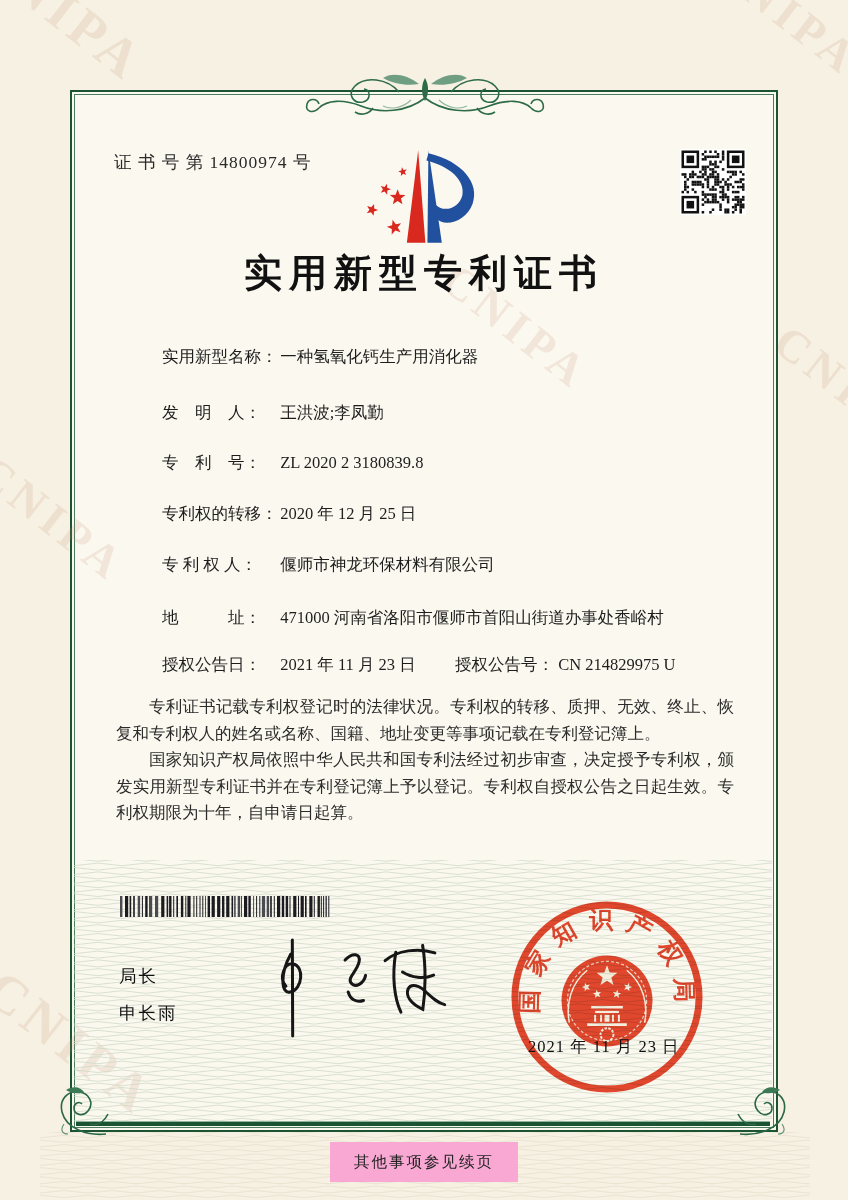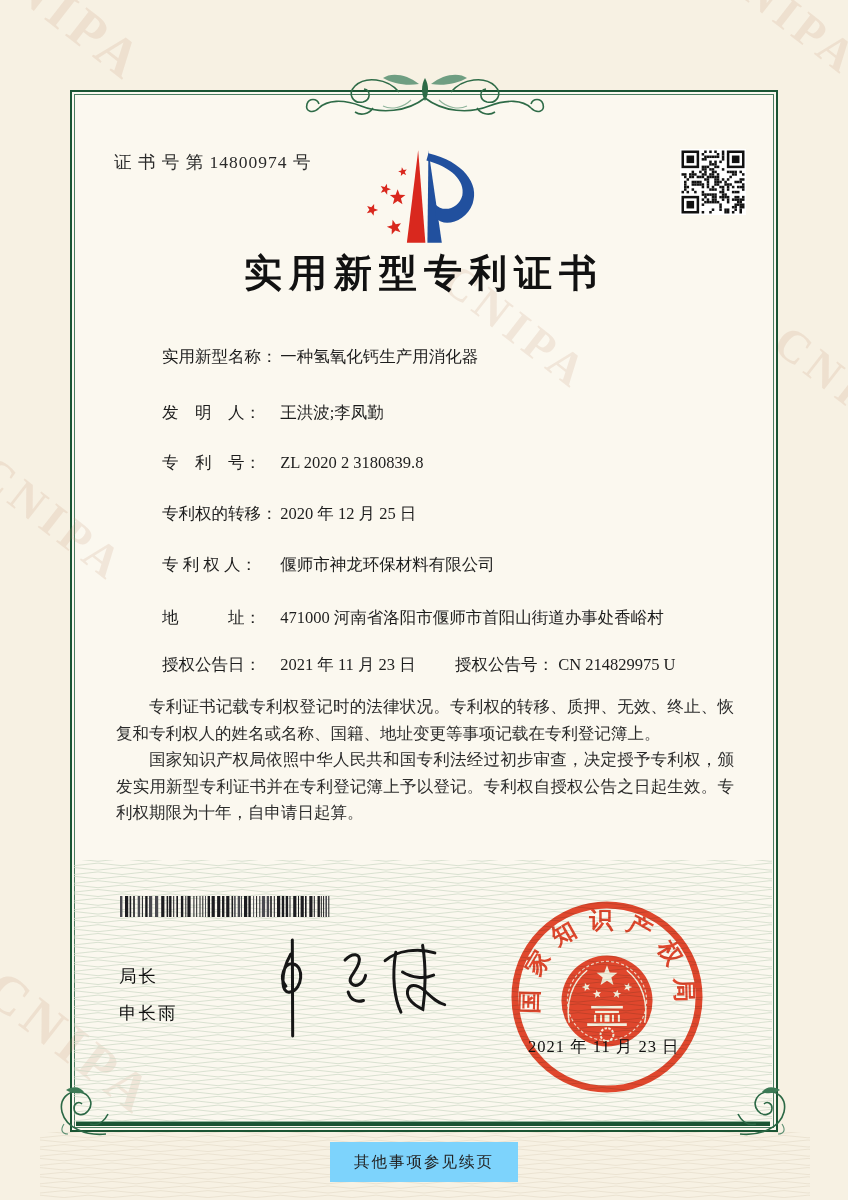--- a/index.html
+++ b/index.html
@@ -22,21 +22,21 @@
   .fvalue{display:inline-block;}
   .grant-right{position:absolute;left:337px;top:0;white-space:nowrap;}
   .paras{position:absolute;left:116px;top:694px;width:618px;font-size:16.5px;line-height:26.5px;
          text-align:justify;color:#2b2b2b;z-index:5;}
   .paras p{margin:0;text-indent:2em;}
   .bureau{position:absolute;left:119px;font-size:17.5px;letter-spacing:2px;color:#111;z-index:6;}
   .seal-date{position:absolute;left:528px;top:1036px;font-size:16.5px;letter-spacing:1px;color:#101010;z-index:7;}
   .page-num{position:absolute;left:0;top:1088px;width:100%;text-align:center;
             font-size:14.5px;letter-spacing:2px;color:#3c3c3c;z-index:5;}
   .footer-note{position:absolute;left:330px;top:1142px;width:188px;height:40px;line-height:40px;
-               text-align:center;background:#7dd3fc;font-size:15.5px;letter-spacing:2px;color:#222;z-index:5;}
+               text-align:center;background:#f9a8d4;font-size:15.5px;letter-spacing:2px;color:#222;z-index:5;}
   .waves{position:absolute;z-index:2;}
 </style>
 </head>
 <body>
 
 <div class="page">
 
   <span class="wm" style="left:-38px;top:-22px;font-size:54px;">CNIPA</span>
   <span class="wm" style="left:700px;top:-14px;font-size:46px;">CNIPA</span>
   <span class="wm" style="left:430px;top:300px;font-size:46px;">CNIPA</span>

